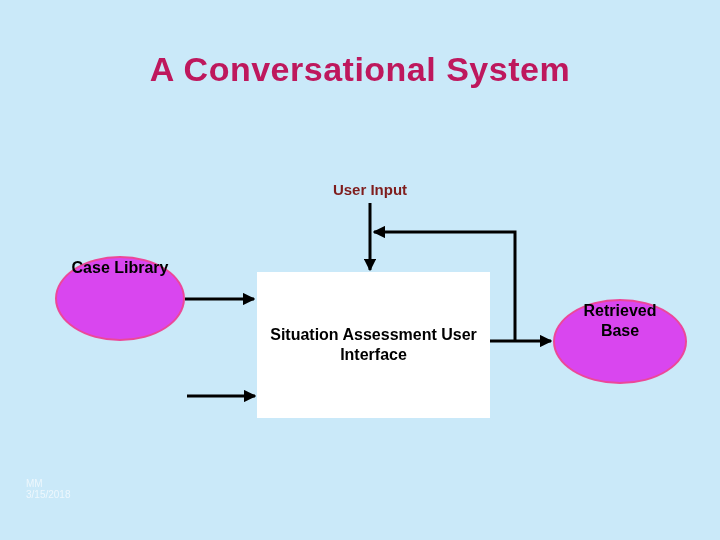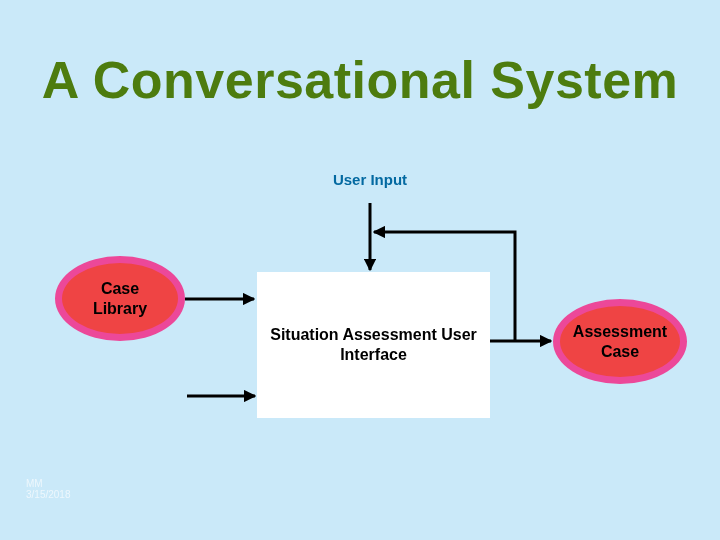--- a/index.html
+++ b/index.html
@@ -14,34 +14,34 @@
     height: 540px;
     background: #CAE9F9;
     overflow: hidden;
   }
   .slide-title {
     position: absolute;
     left: 0;
     right: 0;
     top: 50px;
     text-align: center;
-    font-size: 52px;
+    font-size: 34px;
     font-weight: bold;
-    color: #4d7c0f;
+    color: #be185d;
     letter-spacing: 0.5px;
   }
   .user-input-label {
     position: absolute;
     left: 300px;
-    top: 171px;
+    top: 181px;
     width: 140px;
     text-align: center;
     font-size: 15px;
     font-weight: bold;
-    color: #0369a1;
+    color: #7f1d1d;
   }
   .connector-layer {
     position: absolute;
     left: 0;
     top: 0;
     width: 720px;
     height: 540px;
     pointer-events: none;
   }
   .connector-layer path {
@@ -64,25 +64,25 @@
   }
   .process-box .label {
     font-size: 16px;
     font-weight: bold;
     color: #000000;
     text-align: center;
     line-height: 20px;
   }
   .node {
     position: absolute;
-    background: #ef4444;
-    border: 7px solid #ec4899;
+    background: #d946ef;
+    border: 2px solid #ec4899;
     border-radius: 50%;
     display: flex;
-    align-items: center;
+    align-items: flex-start;
     justify-content: center;
     box-sizing: border-box;
     text-align: center;
   }
   .node .label {
     font-size: 16px;
     font-weight: bold;
     color: #000000;
     line-height: 20px;
     padding: 0 14px;
@@ -126,21 +126,21 @@
   <div class="process-box">
     <span class="label">Situation Assessment User Interface</span>
   </div>
 
   <div class="node node-case-library">
     <span class="label">Case Library</span>
   </div>
 
 
   <div class="node node-retrieved-case">
-    <span class="label">Assessment Case</span>
+    <span class="label">Retrieved Base</span>
   </div>
 
   <div class="slide-footer">
     <div>MM</div>
     <div>3/15/2018</div>
   </div>
 
 </div>
 
 </body></html>

